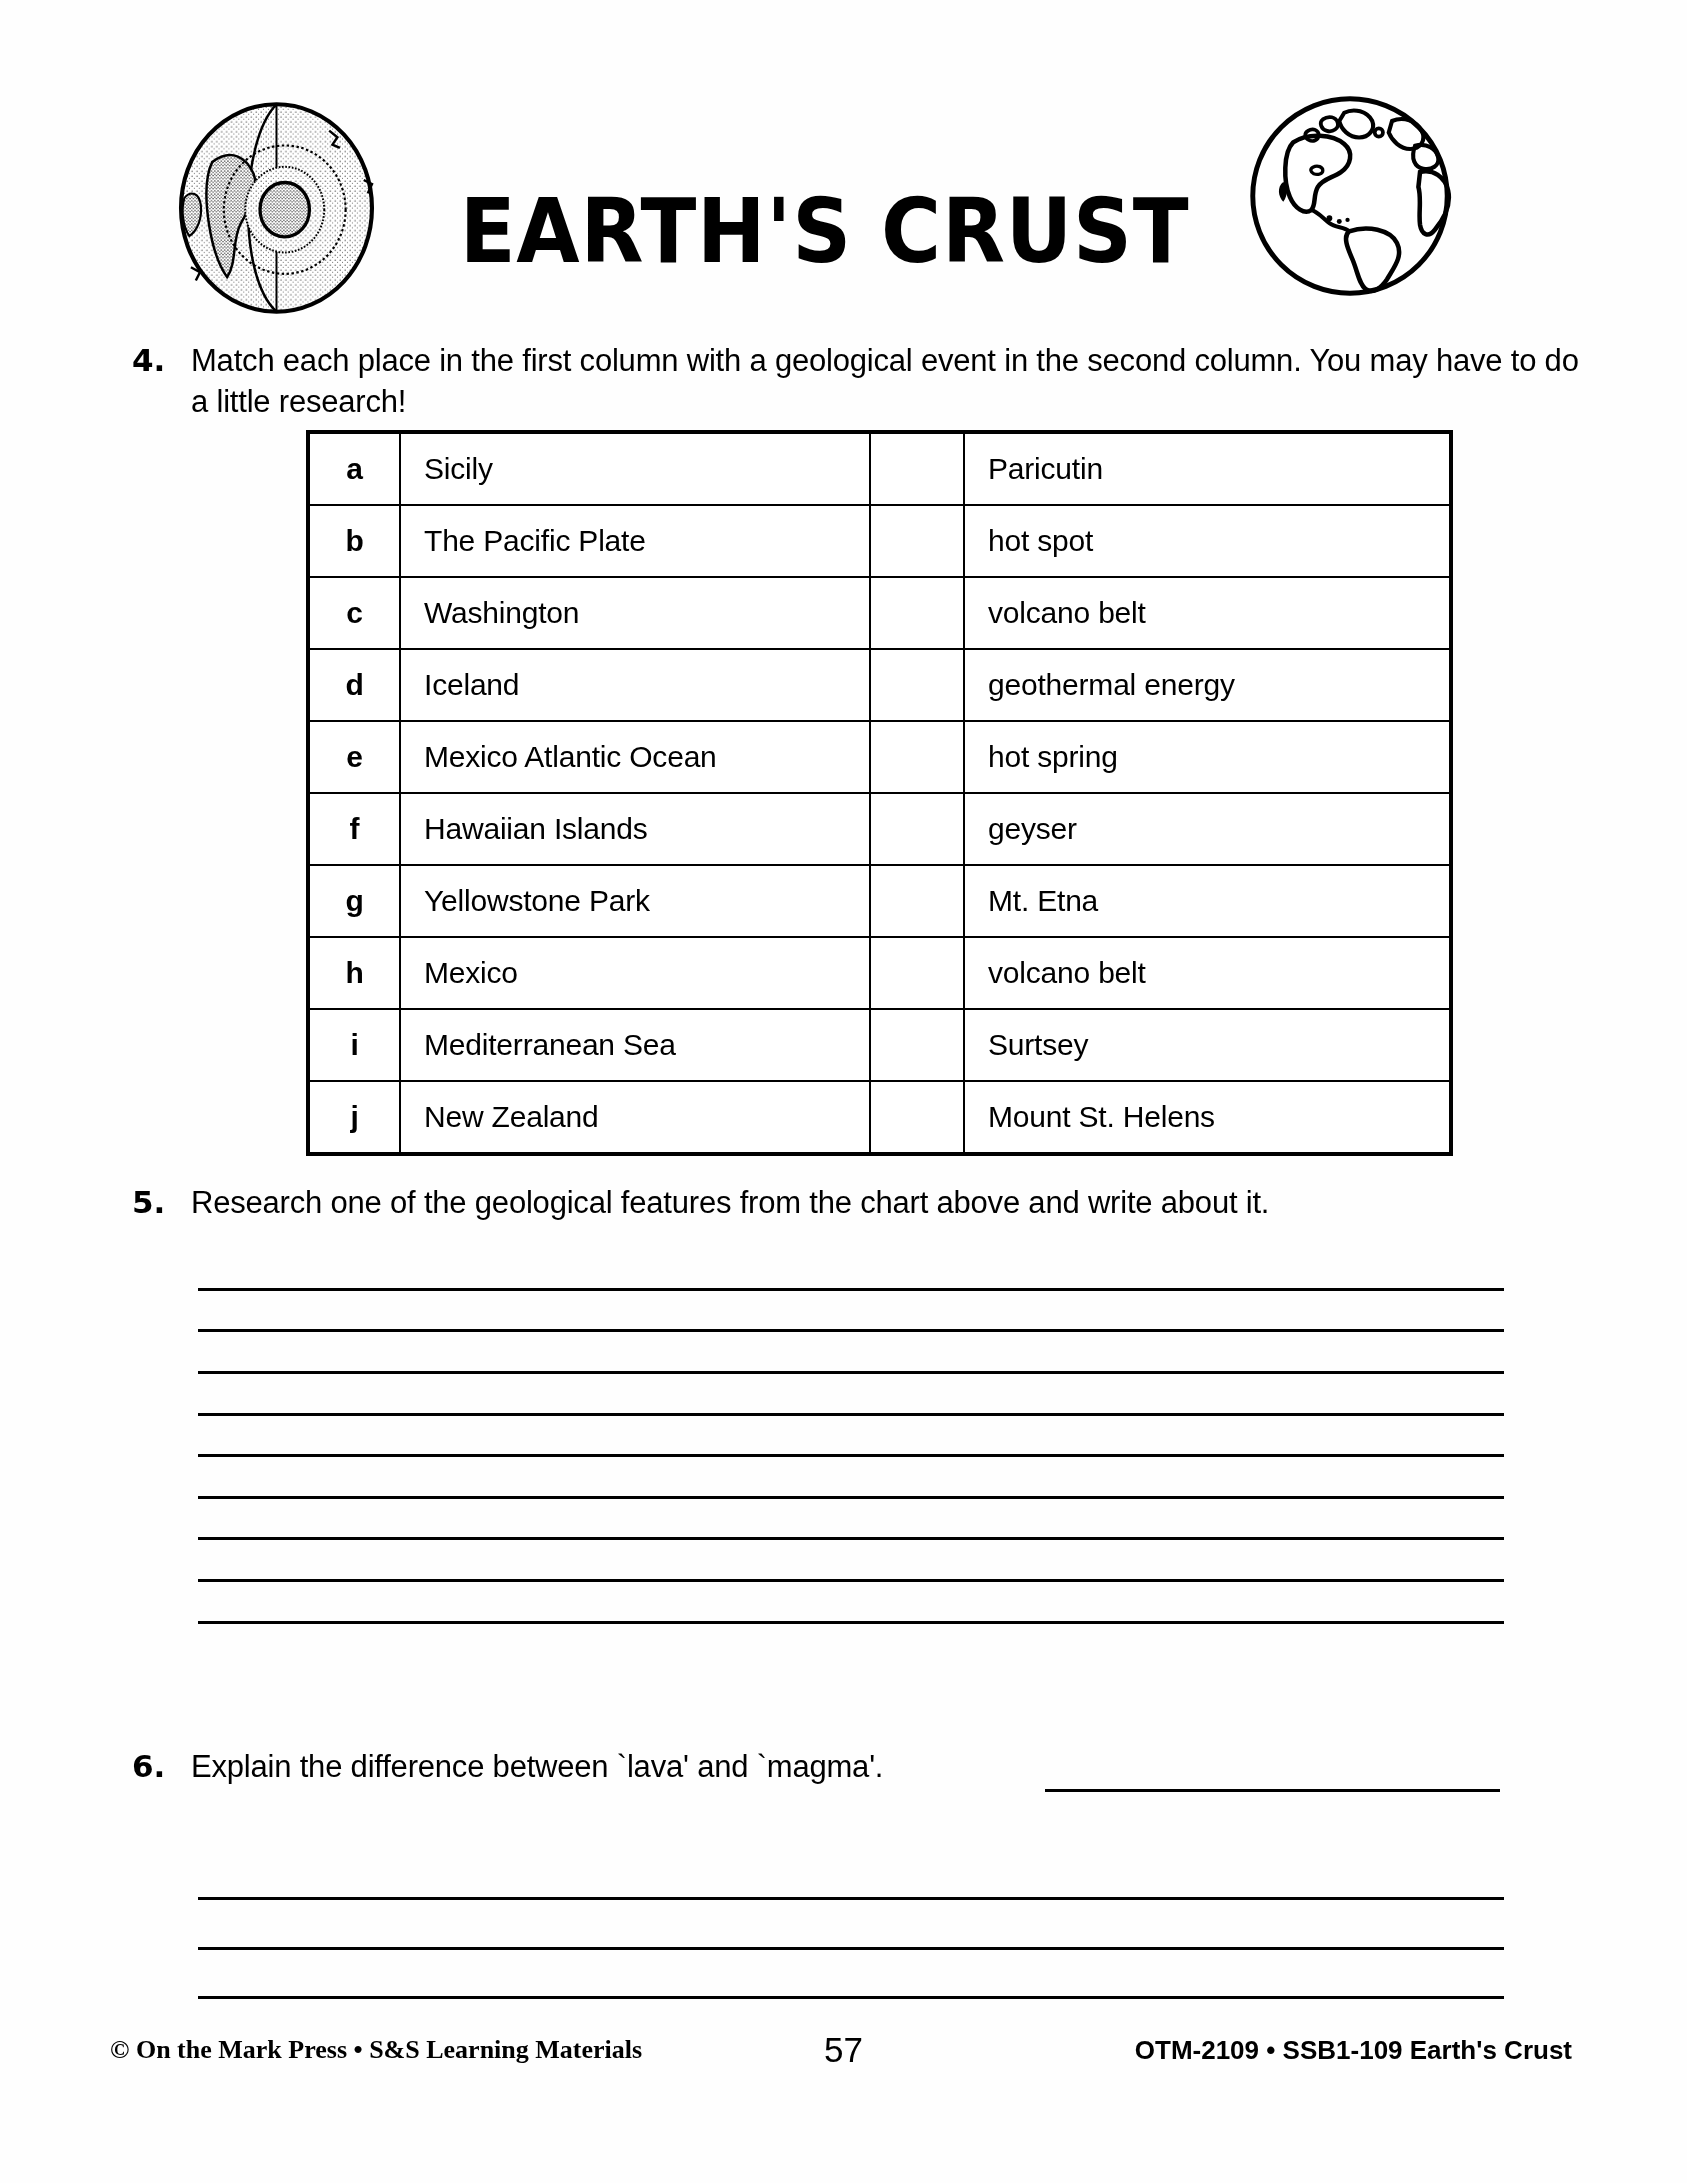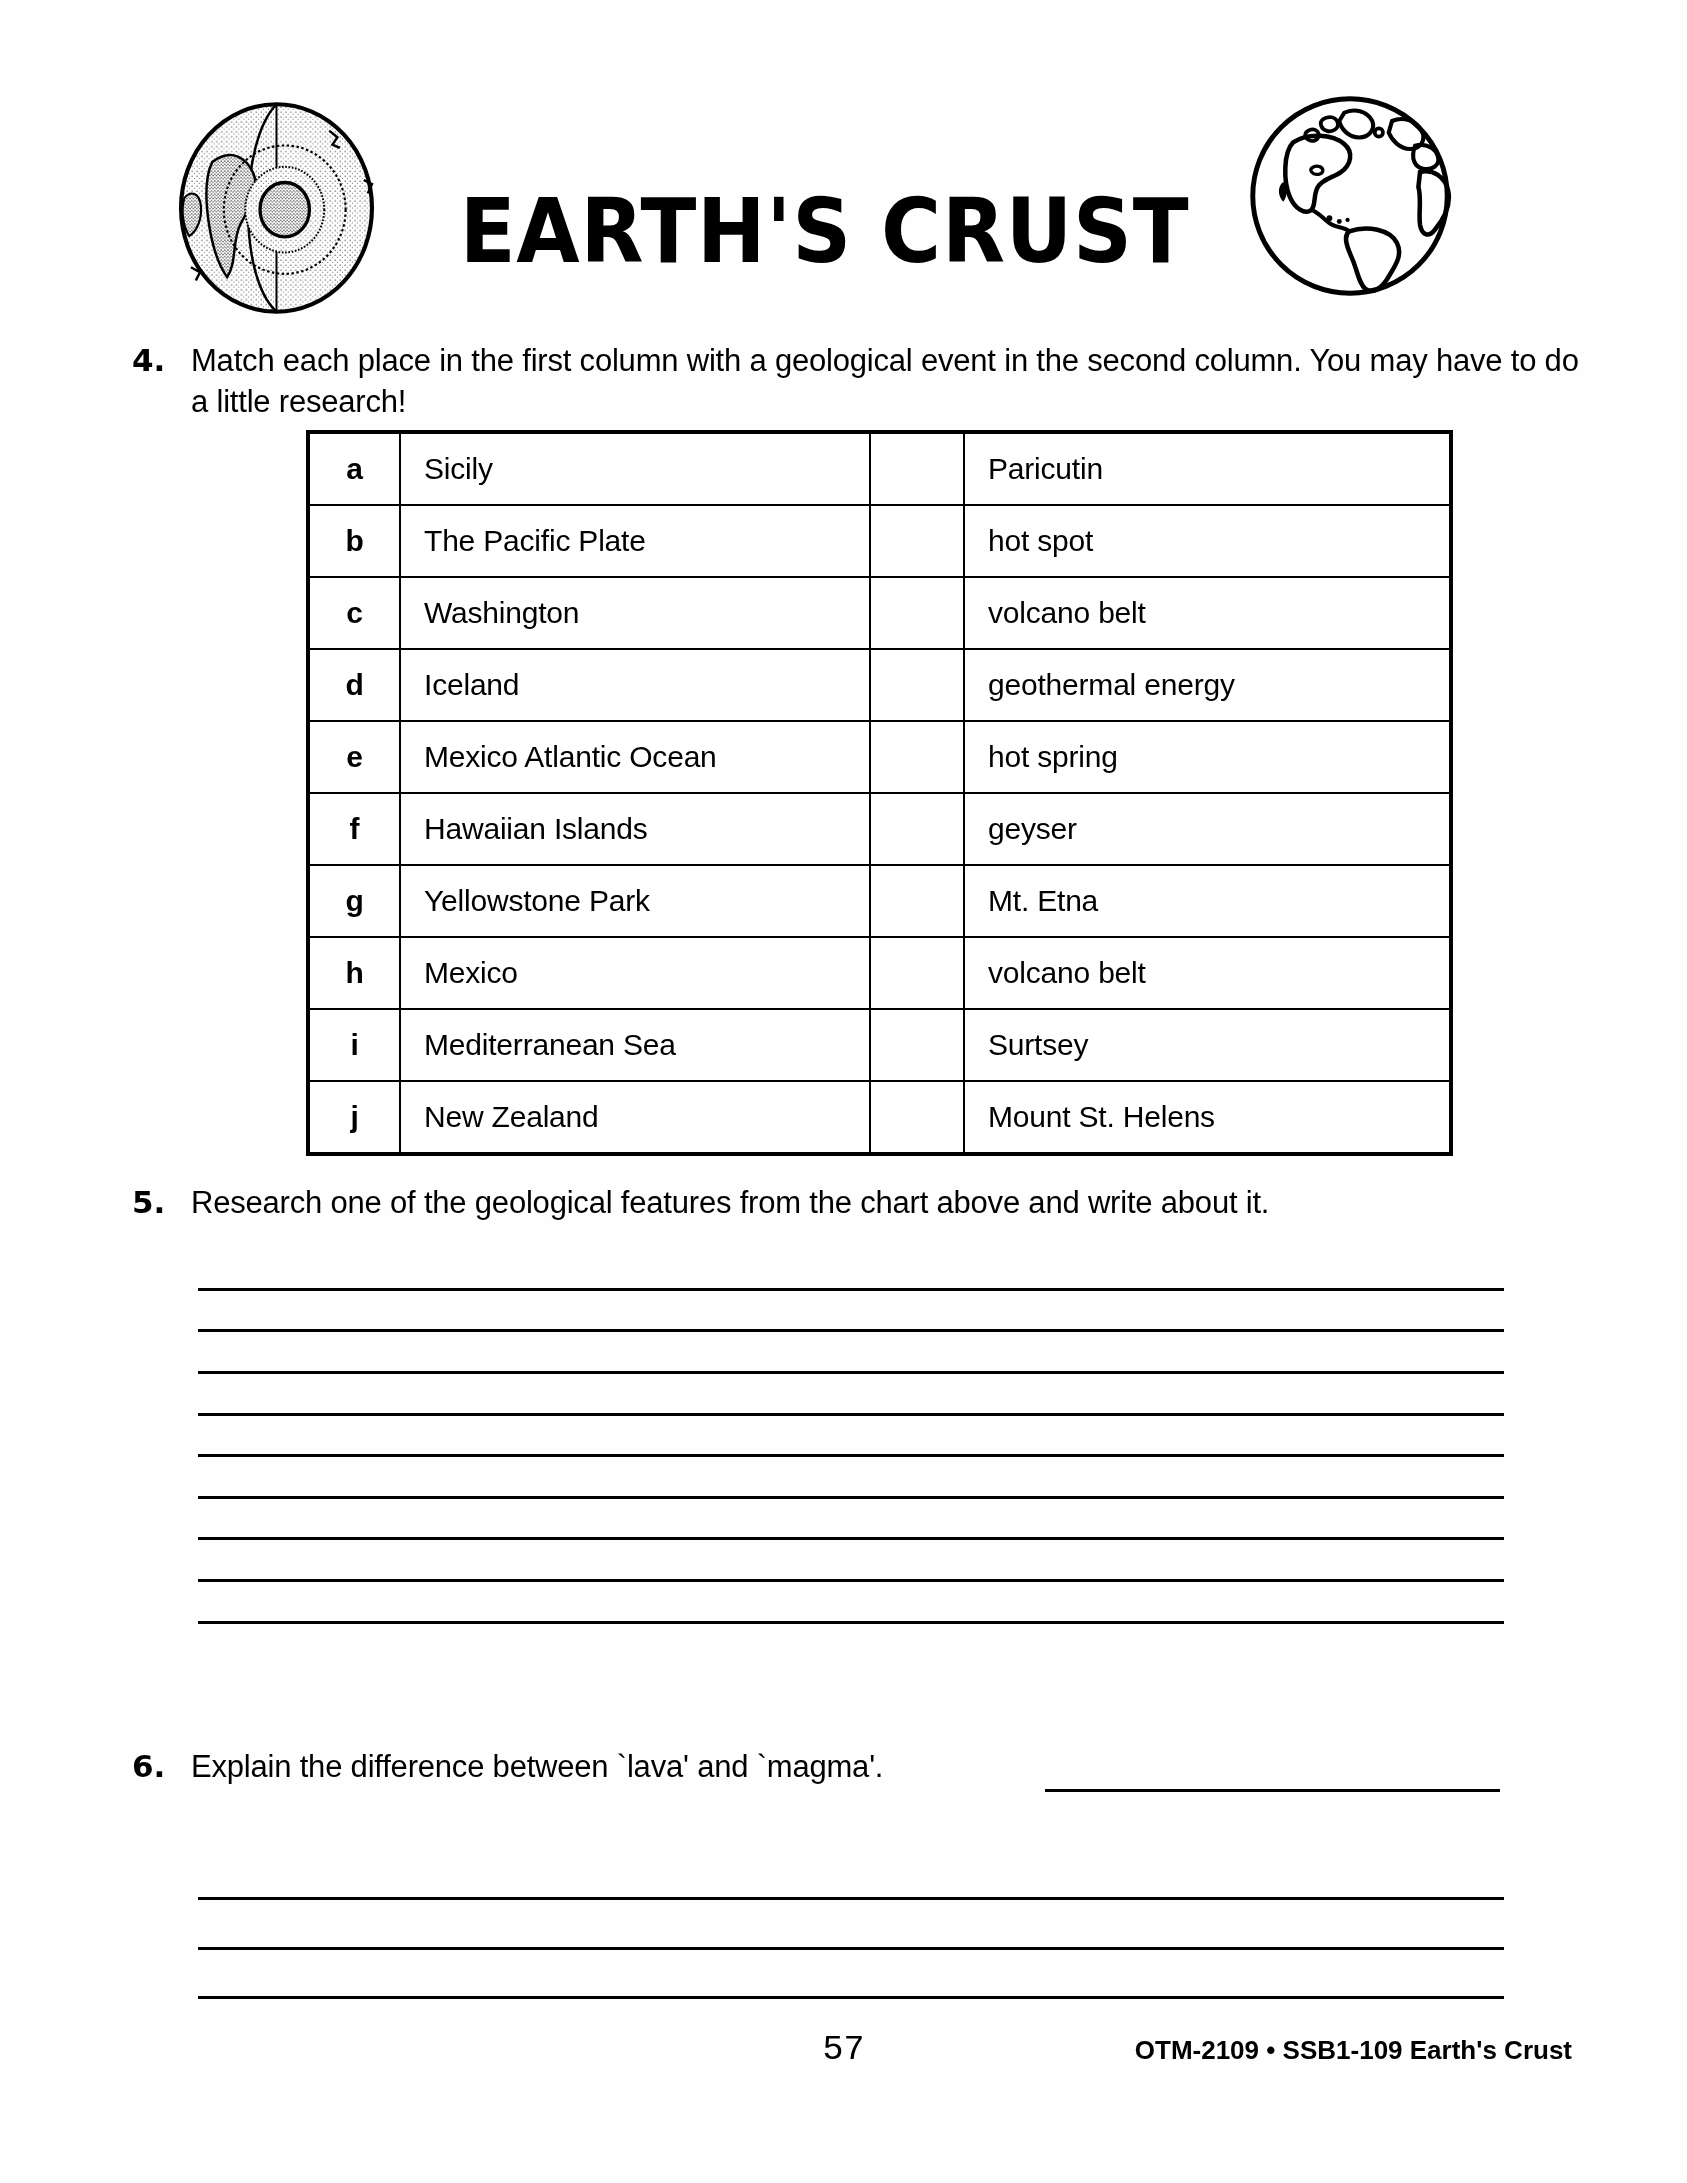--- a/index.html
+++ b/index.html
@@ -153,21 +153,21 @@
     font-weight: 700;
     font-size: 26px;
     white-space: nowrap;
   }
   .footer-center {
     position: absolute;
     left: 0;
     top: -5px;
     width: 1687px;
     text-align: center;
-    font-family: Liberation Mono, monospace;
+    font-family: Liberation Sans, sans-serif;
     font-size: 35px;
   }
   .footer-right {
     position: absolute;
     right: 115px;
     top: 0;
     font-family: Liberation Sans, sans-serif;
     font-weight: 700;
     font-size: 26px;
     white-space: nowrap;
@@ -357,18 +357,19 @@
 
   <div class="inline-answer-line" id="q6-inline-line" style="left:1045px; top:1789px; width:455px;"></div>
 
   <div id="q6-lines">
       <div class="wline" style="left: 198px; top: 1897px; width: 1306px;"></div>
       <div class="wline" style="left: 198px; top: 1947px; width: 1306px;"></div>
       <div class="wline" style="left: 198px; top: 1996px; width: 1306px;"></div>
     </div>
 
   <div class="footer">
+    <span class="footer-left">© On the Mark Press • S&amp;S Learning Materials</span>
     <span class="footer-center">57</span>
     <span class="footer-right">OTM-2109 • SSB1-109 Earth's Crust</span>
   </div>
 
 </div>
 
 
 </body></html>

